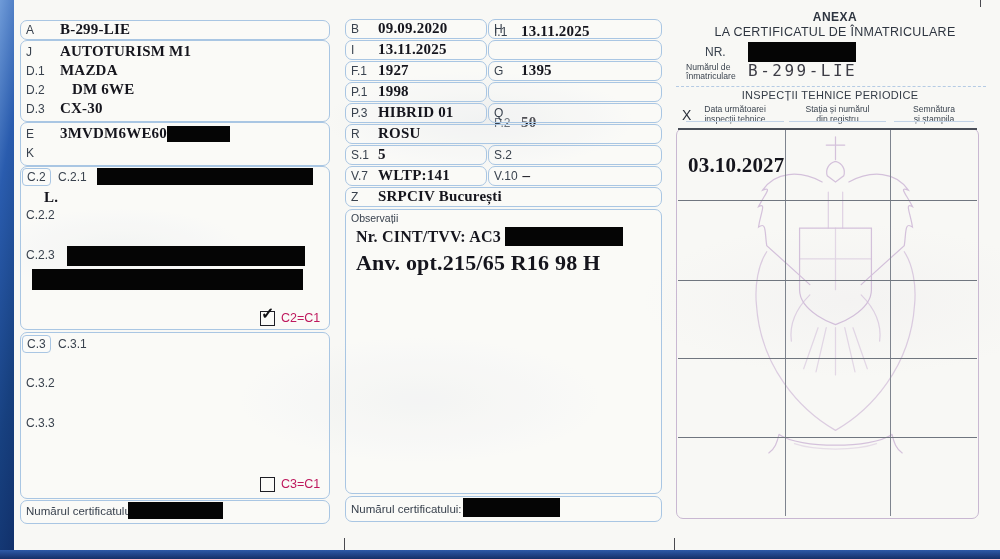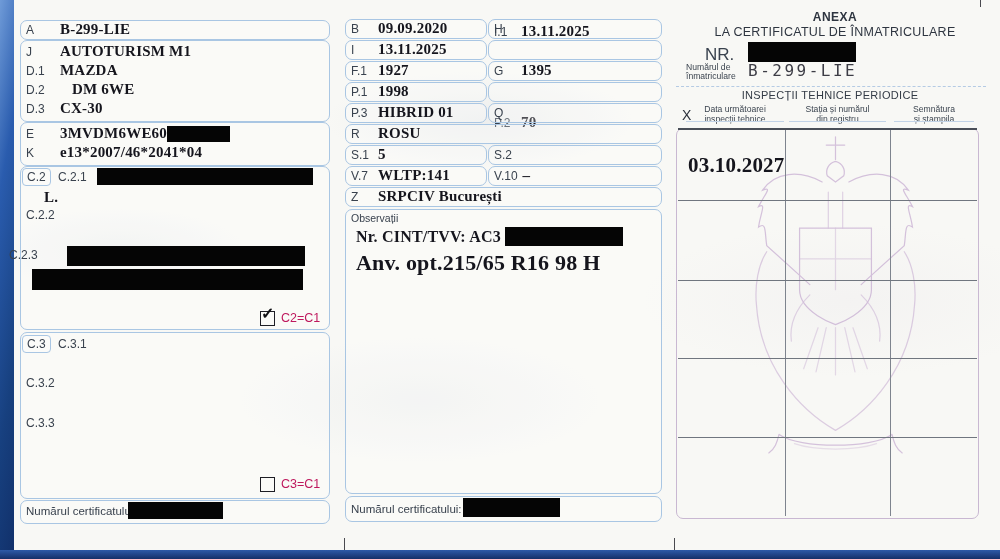--- a/index.html
+++ b/index.html
@@ -67,38 +67,37 @@
 </div>
 
 <div class="box" style="left:20px;top:122px;width:308px;height:42px;"></div>
 <div class="row" style="left:26px;top:125px;height:17px;">
   <span class="lbl w34">E</span>
   <span class="val">3MVDM6WE60</span>
 </div>
 <div class="redact" style="left:167px;top:126px;width:63px;height:16px;"></div>
 <div class="row" style="left:26px;top:144px;height:17px;">
   <span class="lbl w34">K</span>
-  <span class="val">e13*2007/46*2041*04</span>
 </div>
 
 <div class="box" style="left:20px;top:166px;width:308px;height:162px;"></div>
 <div class="chip" style="left:22px;top:168px;">
   <span>C.2</span>
 </div>
 <div class="row" style="left:58px;top:168px;height:17px;">
   <span class="lbl">C.2.1</span>
 </div>
 <div class="redact" style="left:97px;top:168px;width:216px;height:17px;"></div>
 <div class="row" style="left:44px;top:189px;height:16px;">
   <span class="val">L.</span>
 </div>
 <div class="row" style="left:26px;top:207px;height:16px;">
   <span class="lbl">C.2.2</span>
 </div>
-<div class="row" style="left:9px;top:247px;height:16px;text-align:right;">
+<div class="row" style="left:26px;top:247px;height:16px;text-align:right;">
   <span class="lbl">C.2.3</span>
 </div>
 <div class="redact" style="left:67px;top:246px;width:238px;height:20px;"></div>
 <div class="redact" style="left:32px;top:269px;width:271px;height:21px;"></div>
 <div class="cb" style="left:260px;top:311px;">
   <span class="check">✓</span>
 </div>
 <div class="cbl" style="left:281px;top:311px;">C2=C1</div>
 
 <div class="box" style="left:20px;top:332px;width:308px;height:165px;"></div>
@@ -157,21 +156,21 @@
 </div>
 
 <div class="box" style="left:345px;top:82px;width:140px;height:18px;"></div>
 <div class="box" style="left:488px;top:82px;width:172px;height:18px;"></div>
 <div class="row" style="left:351px;top:83px;height:17px;">
   <span class="lbl w26">P.1</span>
   <span class="val">1998</span>
 </div>
 <div class="row" style="left:494px;top:83px;height:17px;margin-top:31px;">
   <span class="lbl w26">P.2</span>
-  <span class="val">70</span>
+  <span class="val">50</span>
 </div>
 
 <div class="box" style="left:345px;top:103px;width:140px;height:18px;"></div>
 <div class="box" style="left:488px;top:103px;width:172px;height:18px;"></div>
 <div class="row" style="left:351px;top:104px;height:17px;">
   <span class="lbl w26">P.3</span>
   <span class="val">HIBRID 01</span>
 </div>
 <div class="row" style="left:494px;top:104px;height:17px;">
   <span class="lbl w26">Q</span>
@@ -223,21 +222,21 @@
 </div>
 
 <div class="box" style="left:345px;top:496px;width:315px;height:24px;"></div>
 <div class="row" style="left:351px;top:501px;height:16px;">
   <span class="small" style="font-size:11.5px;">Numărul certificatului:</span>
 </div>
 <div class="redact" style="left:463px;top:498px;width:97px;height:19px;"></div>
 
 <div class="ctitle" style="left:680px;top:10px;width:310px;font-size:12px;font-weight:bold;letter-spacing:.5px;">ANEXA</div>
 <div class="ctitle" style="left:680px;top:25px;width:310px;font-size:12.5px;letter-spacing:.3px;">LA CERTIFICATUL DE ÎNMATRICULARE</div>
-<div class="abs lbl" style="left:705px;top:45px;font-size:17px;">NR.</div>
+<div class="abs lbl" style="left:705px;top:45px;font-size:12px;">NR.</div>
 <div class="redact" style="left:748px;top:42px;width:108px;height:20px;"></div>
 <div class="abs" style="left:686px;top:63px;font-size:8.6px;line-height:9px;color:#3c4550;">
   <div>Numărul de</div>
   <div>înmatriculare</div>
 </div>
 <div class="abs" style="left:748px;top:61px;font-family:'DejaVu Sans Mono',monospace;font-size:16px;letter-spacing:2.5px;color:#3d3d46;">B-299-LIE</div>
 <div class="abs" style="left:676px;top:86px;width:310px;border-top:1px dashed #b5cbe4;"></div>
 <div class="ctitle" style="left:678px;top:89px;width:304px;font-size:11px;letter-spacing:.3px;color:#333b46;">INSPECȚII TEHNICE PERIODICE</div>
 
 <div class="abs" style="left:682px;top:107px;font-size:14px;color:#2c323c;">X</div>

